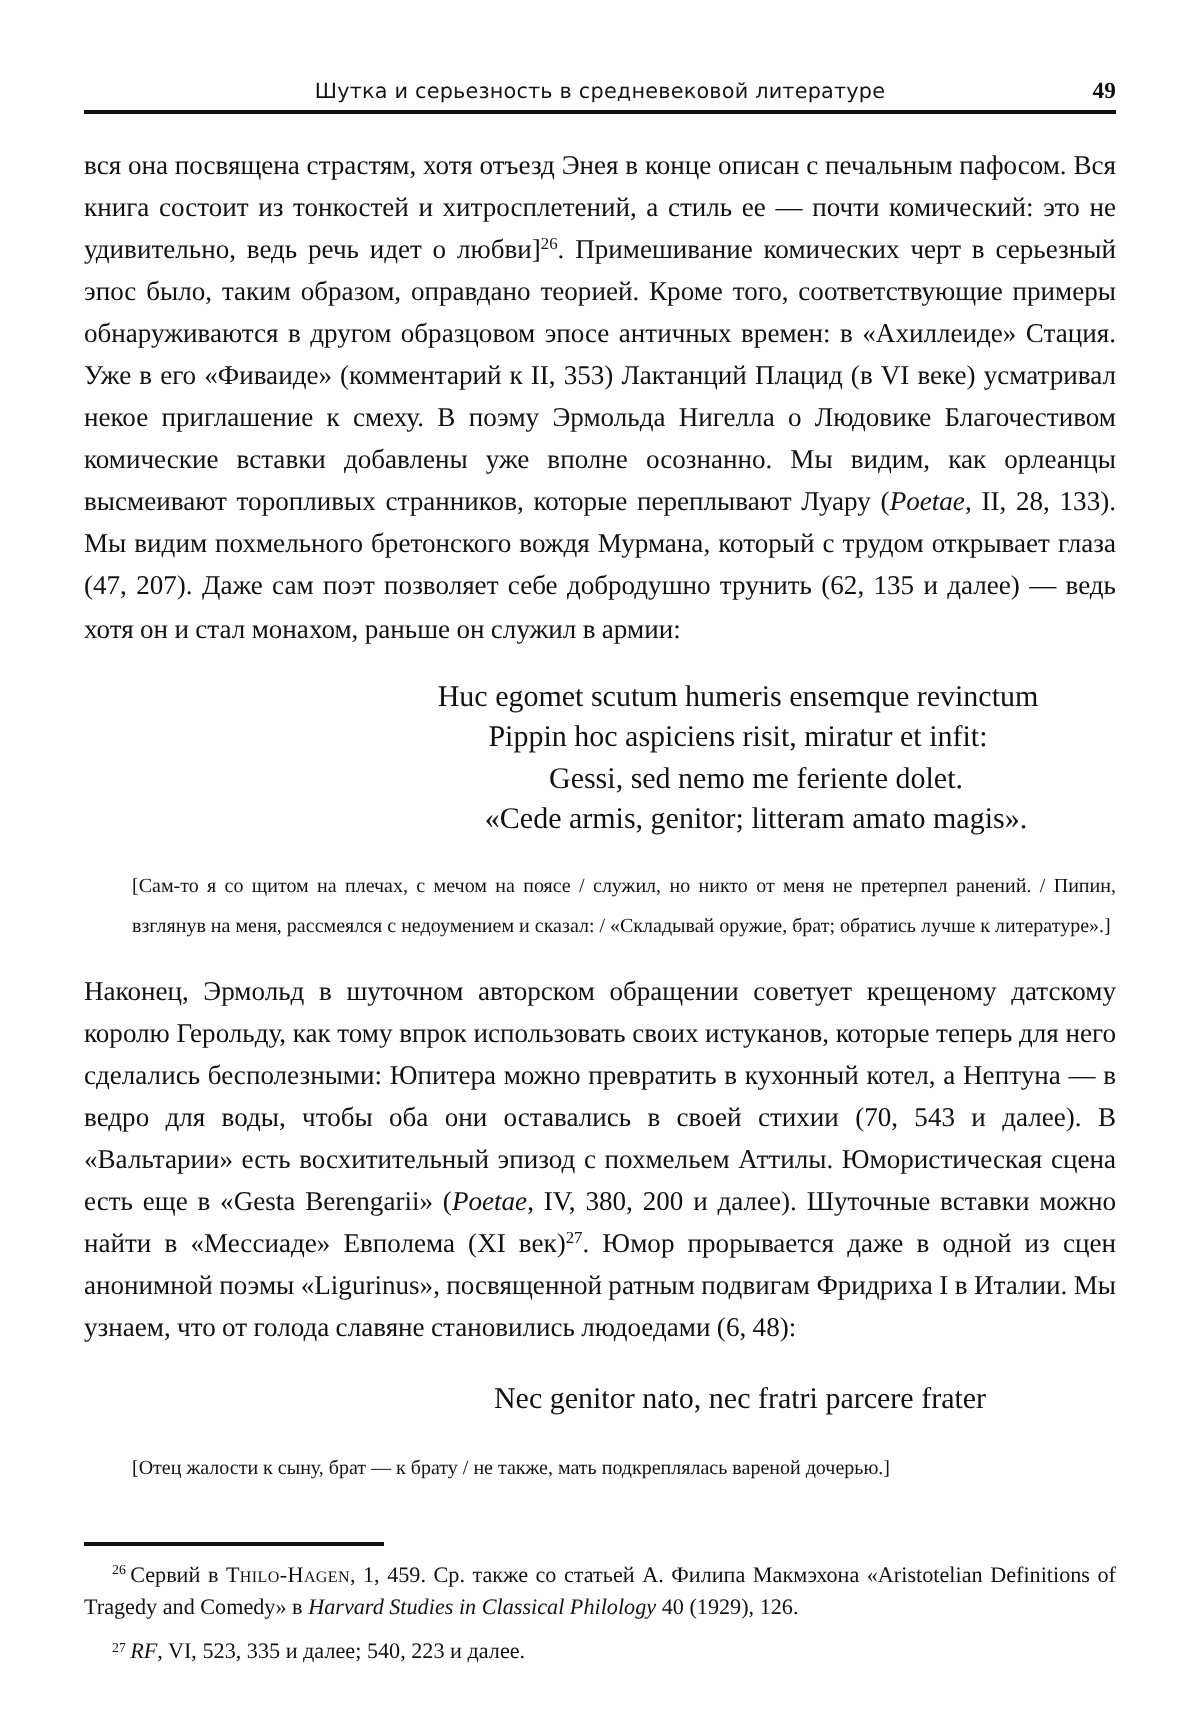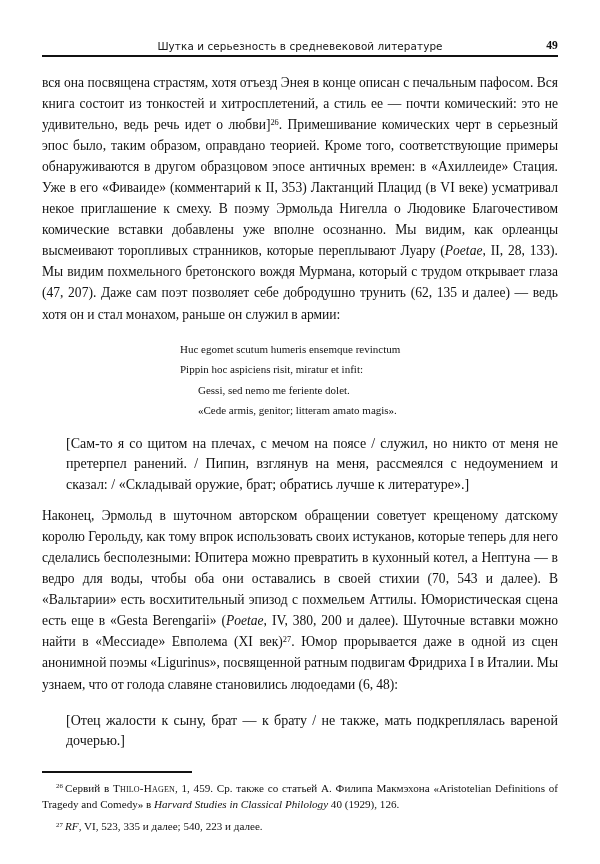--- a/index.html
+++ b/index.html
@@ -81,40 +81,40 @@
     word-spacing: -0.2px;
   }
   p.body.after-quote {
     margin-top: 10px;
   }
 
   
   .verse {
     margin: 14px 0 0 0;
     padding-left: 138px;
-    font-size: 11px;
+    font-size: 15px;
     line-height: 20.6px;
-    text-align: left;
+    text-align: center;
   }
   .verse.second {
     margin-top: 16px;
     padding-left: 140px;
   }
   .verse-line {
     white-space: nowrap;
   }
   .verse-line.indent {
     padding-left: 18px;
   }
 
   
   .gloss {
     margin: 13px 0 0 0;
     padding-left: 24px;
-    font-size: 14px;
+    font-size: 10px;
     line-height: 20.4px;
     text-align: justify;
     text-justify: inter-word;
   }
   .gloss.second {
     margin-top: 14px;
   }
 
   
   .footnote-rule {
@@ -181,20 +181,21 @@
       <div class="verse-line">Pippin hoc aspiciens risit, miratur et infit:</div>
       <div class="verse-line indent">Gessi, sed nemo me feriente dolet.</div>
       <div class="verse-line indent">«Cede armis, genitor; litteram amato magis».</div>
     </div>
 
     <p class="gloss">[Сам-то я со щитом на плечах, с мечом на поясе / служил, но никто от меня не претерпел ранений. / Пипин, взглянув на меня, рассмеялся с недоумением и сказал: / «Складывай оружие, брат; обратись лучше к литературе».]</p>
 
     <p class="body after-quote"><span>Наконец, Эрмольд в шуточном авторском обращении советует крещеному датскому королю Герольду, как тому впрок использовать своих истуканов, ко­торые теперь для него сделались бесполезными: Юпитера можно превратить в кухонный котел, а Нептуна — в ведро для воды, чтобы оба они оставались в своей стихии (70, 543 и далее). В «Вальтарии» есть восхитительный эпизод с похмельем Аттилы. Юмористическая сцена есть еще в «Gesta Berengarii» (</span><span class="it">Poetae</span><span>, IV, 380, 200 и далее). Шуточные вставки можно найти в «Мессиаде» Евпо­лема (XI век)</span><sup class="fnref">27</sup><span>. Юмор прорывается даже в одной из сцен анонимной поэмы «Li­gurinus», посвященной ратным подвигам Фридриха I в Италии. Мы узнаем, что от голода славяне становились людоедами (6, 48):</span></p>
 
     <div class="verse second">
+      <div class="verse-line">Nec genitor nato, nec fratri parcere frater</div>
     </div>
 
     <p class="gloss second">[Отец жалости к сыну, брат — к брату / не также, мать подкреплялась варе­ной дочерью.]</p>
 
   </div>
 
   <div class="footnote-rule"></div>
 
   <div class="footnotes">
 

